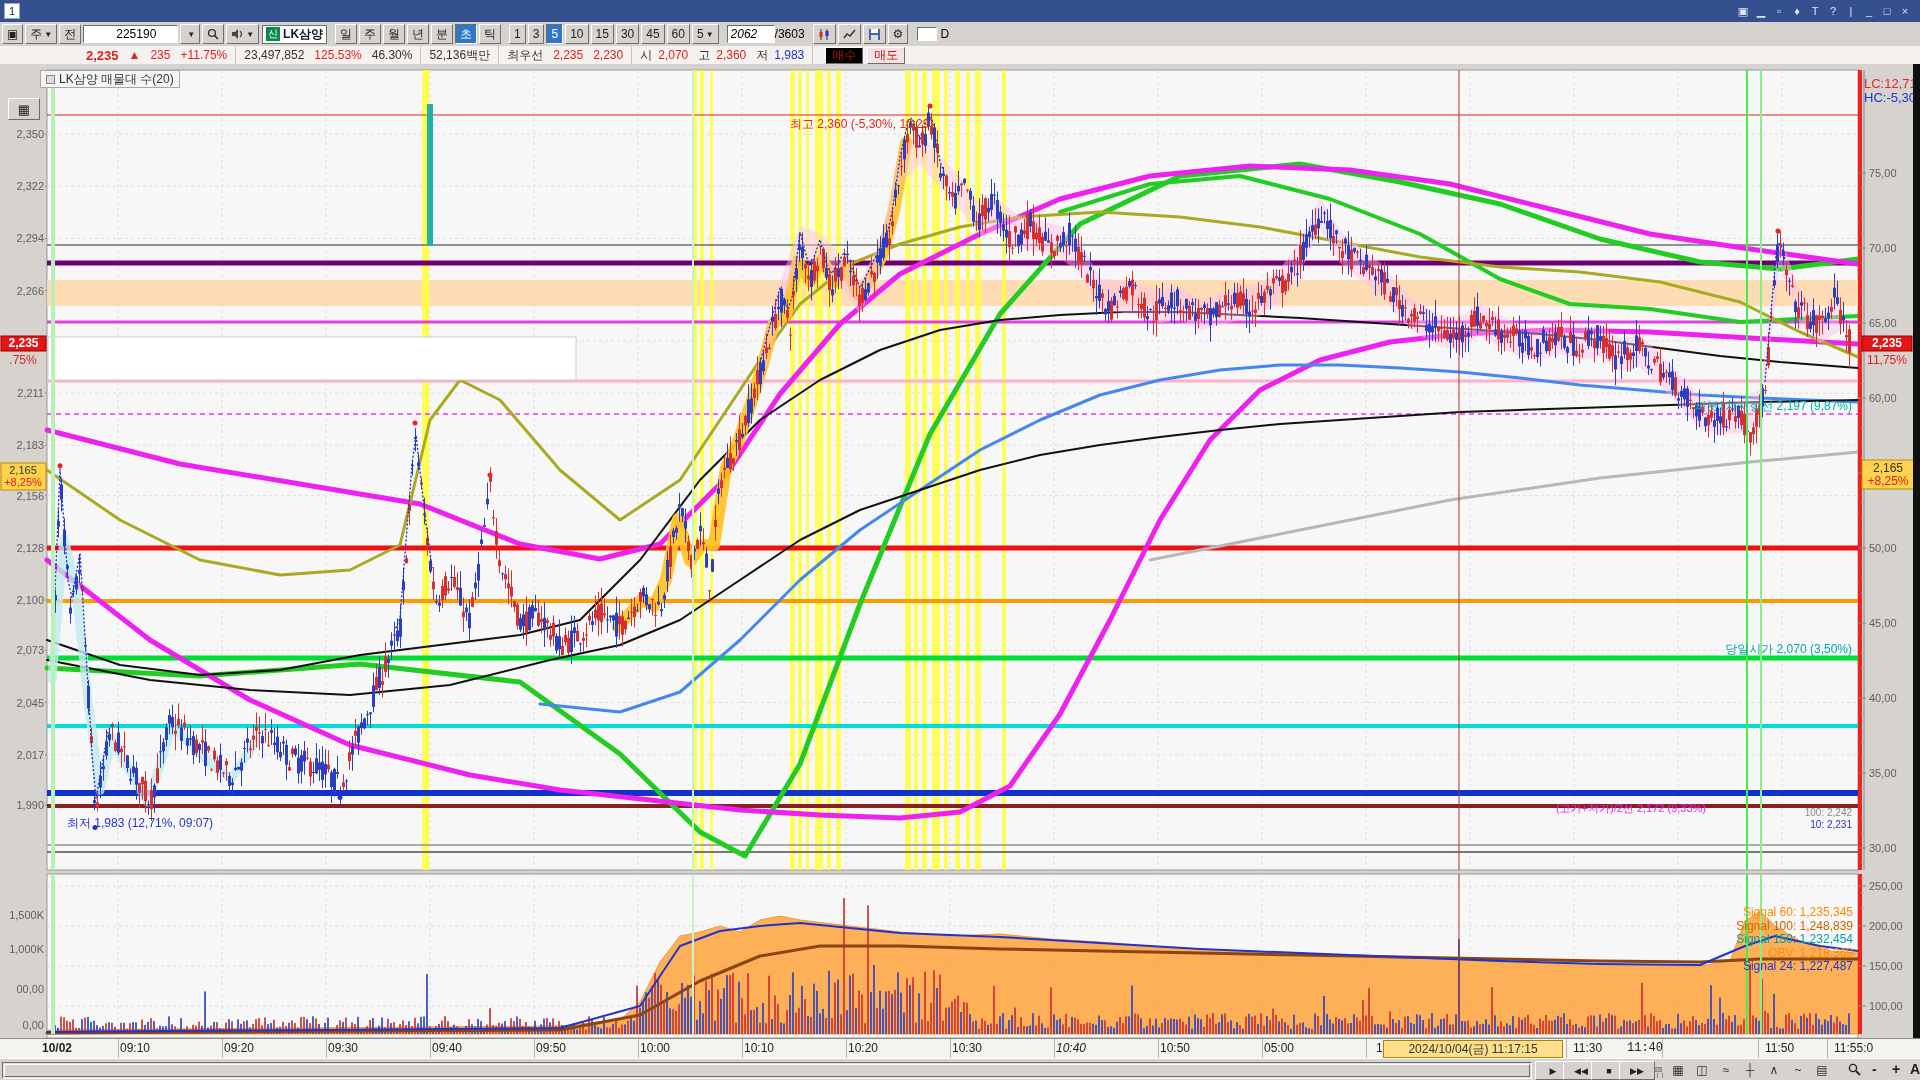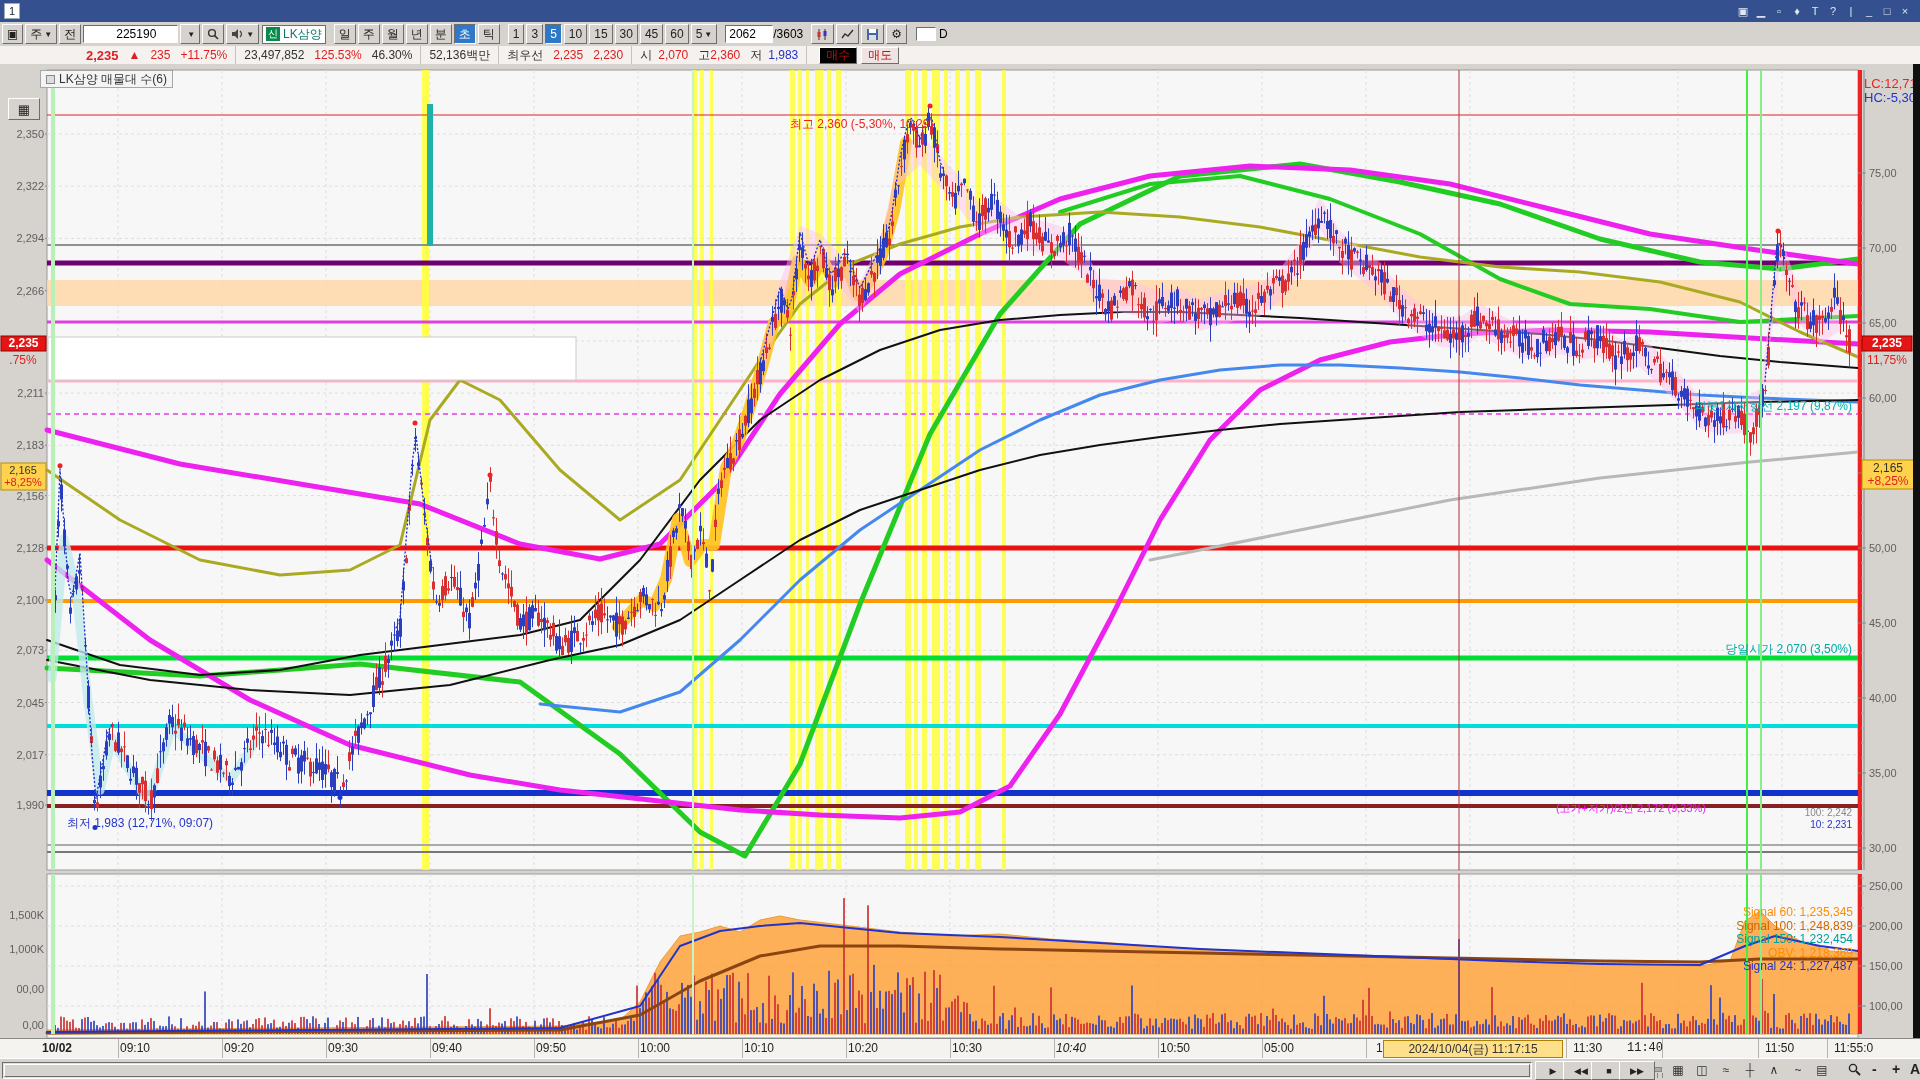--- a/index.html
+++ b/index.html
@@ -18,21 +18,21 @@
   .tbtn{border:1px solid;border-color:#ffffff #6d6d6d #6d6d6d #ffffff;background:#d6d3ce;
     height:18px;display:inline-flex;align-items:center;justify-content:center;
     padding:0 4px;margin-left:2px;color:#222;}
   .tbtn.active{background:#2f78c8;color:#fff;border-color:#6d6d6d #ffffff #ffffff #6d6d6d;}
   .tin{border:1px solid;border-color:#6d6d6d #ffffff #ffffff #6d6d6d;background:#fff;height:16px;
     font-size:12px;padding:0 3px;margin-left:2px;font-family:"Liberation Sans",sans-serif;}
   .arrow{font-size:8px;margin-left:2px;}
   .stockbox{display:inline-flex;align-items:center;border:1px solid #6d6d6d;background:#fff;
     height:17px;margin-left:3px;padding:0 3px;}
   .stockbox .sbadge{background:#0a8a4a;color:#fff;font-size:10px;padding:0 2px;margin-right:3px;}
-  .stockbox .sname{color:#0f766e;font-weight:normal;}
+  .stockbox .sname{color:#0f172a;font-weight:bold;}
   .gap{width:6px;}
   
   #pricerow{position:absolute;left:0;top:46px;width:1920px;height:18px;background:#f4f1ee;
     display:flex;align-items:center;font-size:12px;color:#222;white-space:nowrap;}
   #pricerow .seg{display:flex;align-items:center;height:100%;padding:0 8px;border-right:1px solid #c8c4bd;}
   .red{color:#e02020;} .blue{color:#2233cc;} .dark{color:#333;}
   .pw{margin-right:10px;}
   .tradebtn{border:1px solid;border-color:#ffffff #6d6d6d #6d6d6d #ffffff;font-size:12px;
     padding:0 6px;height:15px;display:inline-flex;align-items:center;margin-left:4px;color:#c01010;}
   
@@ -120,21 +120,21 @@
     </span>
     <span class="gap"></span>
     <span id="period-btns"><span class="tbtn">일</span><span class="tbtn">주</span><span class="tbtn">월</span><span class="tbtn">년</span><span class="tbtn">분</span><span class="tbtn active">초</span><span class="tbtn">틱</span></span>
     <span class="gap"></span>
     <span id="interval-btns"><span class="tbtn">1</span><span class="tbtn">3</span><span class="tbtn active">5</span><span class="tbtn">10</span><span class="tbtn">15</span><span class="tbtn">30</span><span class="tbtn">45</span><span class="tbtn">60</span></span>
     <span class="tbtn">
         <span>5</span>
         <span class="arrow">▼</span>
       </span>
     <span class="gap"></span>
-    <input class="tin" style="width: 40px;" value="2062">
+    <input class="tin" style="width: 40px; font-style: italic;" value="2062">
     <span>/3603</span>
     <span class="gap"></span>
     <span class="tbtn">
       <svg width="13" height="13" viewBox="0 0 13 13">
           <line x1="3" y1="1" x2="3" y2="12" stroke="#333"></line>
           <rect x="1.5" y="4" width="3" height="5" fill="#c33"></rect>
           <line x1="9" y1="1" x2="9" y2="12" stroke="#333"></line>
           <rect x="7.5" y="3" width="3" height="5" fill="#33c"></rect>
         </svg>
     </span>
@@ -173,21 +173,21 @@
     </div>
     <div class="seg">
       <span class="dark pw">최우선</span>
       <span class="red pw">2,235</span>
       <span class="red">2,230</span>
     </div>
     <div class="seg">
       <span class="dark">시</span>
       <span class="red pw" style="margin-left:6px">2,070</span>
       <span class="dark">고</span>
-      <span class="red pw" style="">2,360</span>
+      <span class="red pw" style="margin-left:6px">2,360</span>
       <span class="dark">저</span>
       <span class="blue" style="margin-left:6px">1,983</span>
     </div>
     <div class="seg" style="border-right:none">
       <span class="tradebtn" style="background:#000000">매수</span>
       <span class="tradebtn" style="background:#efe3e3">매도</span>
     </div>
   </div>
 
   <div id="chartwrap">
@@ -2248,21 +2248,21 @@
         <text x="1887" y="300" font-size="12" fill="#e02020" font-family="Liberation Sans, sans-serif" text-anchor="middle">11,75%</text>
         <rect x="1" y="399" width="45" height="27" fill="#ffd24d" stroke="#b89000"></rect>
         <text x="23" y="410" font-size="11" fill="#333" font-family="Liberation Sans, sans-serif" text-anchor="middle">2,165</text>
         <text x="23" y="422" font-size="11" fill="#e02020" font-family="Liberation Sans, sans-serif" text-anchor="middle">+8,25%</text>
         <rect x="1862" y="396" width="52" height="29" fill="#ffd24d" stroke="#b89000"></rect>
         <text x="1888" y="408" font-size="12" fill="#333" font-family="Liberation Sans, sans-serif" text-anchor="middle">2,165</text>
         <text x="1888" y="421" font-size="12" fill="#e02020" font-family="Liberation Sans, sans-serif" text-anchor="middle">+8,25%</text>
       </svg>
     <div id="chartlabel">
       <span class="sq"></span>
-      <span>LK삼양 매물대 수(6)</span>
+      <span>LK삼양 매물대 수(20)</span>
     </div>
     <span id="gridbtn" class="tbtn">▦</span>
   </div>
   <div id="blackstrip"></div>
 
   <div id="timeaxis">
       <div class="sep" style="left: 118px;"></div>
       <div class="sep" style="left: 222px;"></div>
       <div class="sep" style="left: 326px;"></div>
       <div class="sep" style="left: 430px;"></div>

